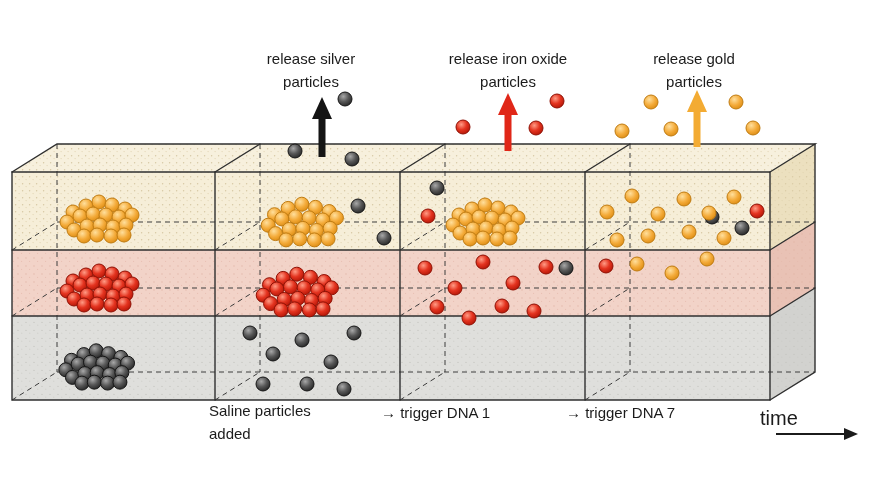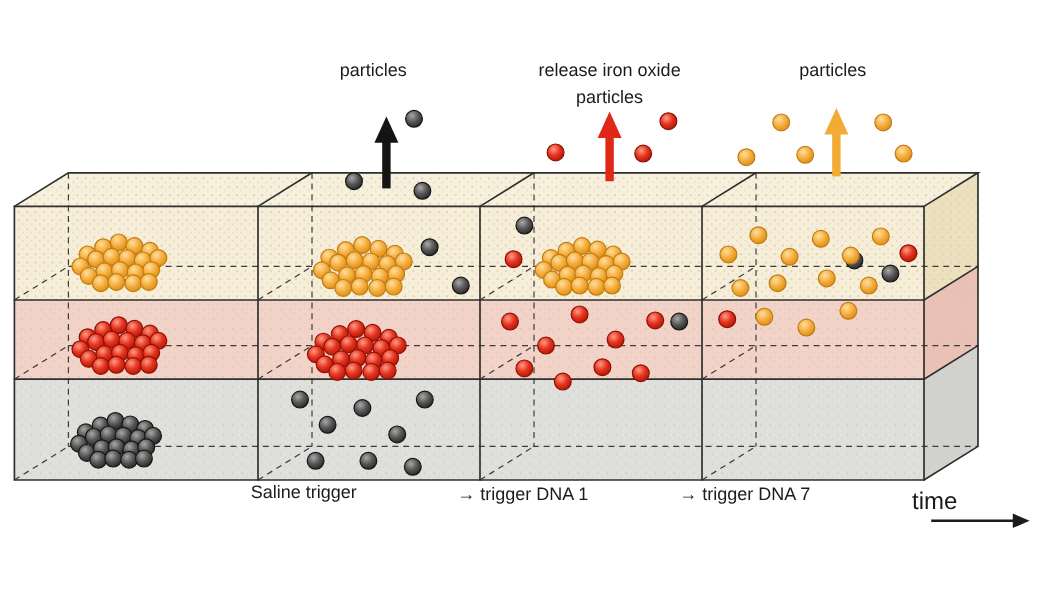--- a/index.html
+++ b/index.html
@@ -297,29 +297,32 @@
         <circle cx="671" cy="129" r="7" fill="url(#grad-gold)" stroke="#c07c12" stroke-width="1"></circle>
       </g>
 
     <g>
       <line x1="776" y1="434" x2="847" y2="434" stroke="#1b1b1b" stroke-width="2.2"></line>
       <polygon points="858,434 844,428 844,440" fill="#1b1b1b"></polygon>
     </g>
   </svg>
 
   <div class="ann" style="left:221px;top:48px;width:180px">
+    <div>release silver</div>
     <div>particles</div>
   </div>
   <div class="ann" style="left:418px;top:48px;width:180px">
     <div>release iron oxide</div>
     <div>particles</div>
   </div>
   <div class="ann" style="left:604px;top:48px;width:180px">
+    <div>release gold</div>
     <div>particles</div>
   </div>
 
   <div class="ann left" style="left:209px;top:400px;width:180px">
-    <div>Saline trigger</div>
+    <div>Saline particles</div>
+    <div>added</div>
   </div>
   <div class="ann left" style="left:381px;top:402px">→  trigger DNA 1</div>
   <div class="ann left" style="left:566px;top:402px">→  trigger DNA 7</div>
   <div class="ann left time" style="left:760px;top:403px">time</div>
 </div>
 
 </body></html>

